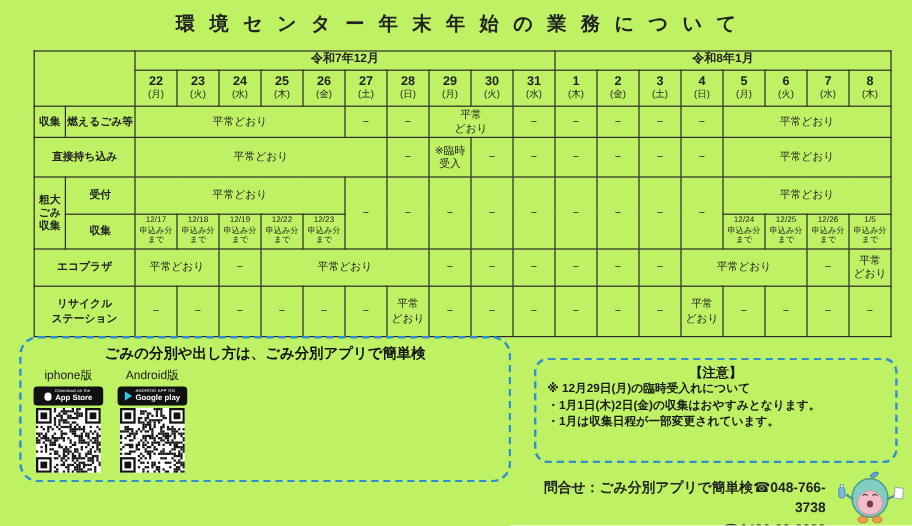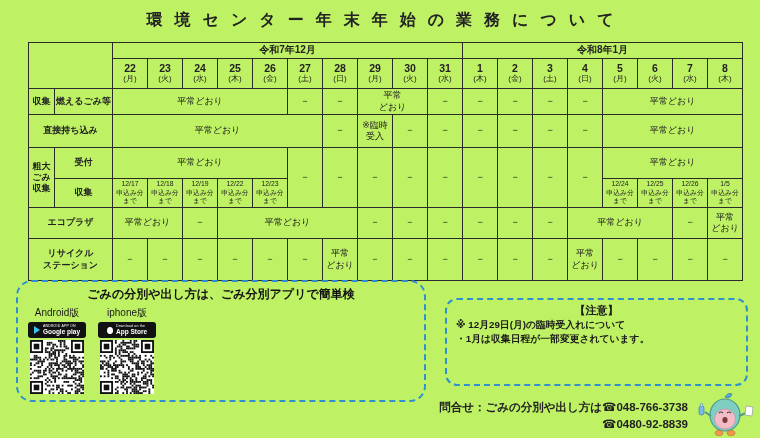--- a/index.html
+++ b/index.html
@@ -240,332 +240,20 @@
           <td class="dat">−</td>
           <td class="dat">−</td>
         </tr>
       </tbody>
   </table>
 
   <div class="app-box">
     <div class="app-box-title">ごみの分別や出し方は、ごみ分別アプリで簡単検</div>
     <div class="app-box-inner">
       <div class="apps">
-        <div class="app-col">
-          <div class="app-col-label">Android版</div>
-          <div class="store-badge">
-            <span class="play-tri"></span>
-            <span class="badge-txt">
-              <div class="badge-l1">ANDROID APP ON</div>
-              <div class="badge-l2">Google play</div>
-            </span>
-          </div>
-          <svg class="qr" id="qr-android" viewBox="0 0 29 29">
-              <rect x="0" y="0" width="29" height="29" fill="#fff"></rect>
-              <rect x="15" y="0" width="1" height="1" fill="#111"></rect>
-              <rect x="16" y="0" width="1" height="1" fill="#111"></rect>
-              <rect x="17" y="0" width="1" height="1" fill="#111"></rect>
-              <rect x="18" y="0" width="1" height="1" fill="#111"></rect>
-              <rect x="9" y="1" width="1" height="1" fill="#111"></rect>
-              <rect x="10" y="1" width="1" height="1" fill="#111"></rect>
-              <rect x="11" y="1" width="1" height="1" fill="#111"></rect>
-              <rect x="16" y="1" width="1" height="1" fill="#111"></rect>
-              <rect x="18" y="1" width="1" height="1" fill="#111"></rect>
-              <rect x="9" y="2" width="1" height="1" fill="#111"></rect>
-              <rect x="10" y="2" width="1" height="1" fill="#111"></rect>
-              <rect x="12" y="2" width="1" height="1" fill="#111"></rect>
-              <rect x="13" y="2" width="1" height="1" fill="#111"></rect>
-              <rect x="16" y="2" width="1" height="1" fill="#111"></rect>
-              <rect x="18" y="2" width="1" height="1" fill="#111"></rect>
-              <rect x="12" y="3" width="1" height="1" fill="#111"></rect>
-              <rect x="14" y="3" width="1" height="1" fill="#111"></rect>
-              <rect x="16" y="3" width="1" height="1" fill="#111"></rect>
-              <rect x="18" y="3" width="1" height="1" fill="#111"></rect>
-              <rect x="19" y="3" width="1" height="1" fill="#111"></rect>
-              <rect x="8" y="4" width="1" height="1" fill="#111"></rect>
-              <rect x="9" y="4" width="1" height="1" fill="#111"></rect>
-              <rect x="11" y="4" width="1" height="1" fill="#111"></rect>
-              <rect x="12" y="4" width="1" height="1" fill="#111"></rect>
-              <rect x="19" y="4" width="1" height="1" fill="#111"></rect>
-              <rect x="20" y="4" width="1" height="1" fill="#111"></rect>
-              <rect x="8" y="5" width="1" height="1" fill="#111"></rect>
-              <rect x="11" y="5" width="1" height="1" fill="#111"></rect>
-              <rect x="13" y="5" width="1" height="1" fill="#111"></rect>
-              <rect x="14" y="5" width="1" height="1" fill="#111"></rect>
-              <rect x="15" y="5" width="1" height="1" fill="#111"></rect>
-              <rect x="16" y="5" width="1" height="1" fill="#111"></rect>
-              <rect x="17" y="5" width="1" height="1" fill="#111"></rect>
-              <rect x="18" y="5" width="1" height="1" fill="#111"></rect>
-              <rect x="8" y="6" width="1" height="1" fill="#111"></rect>
-              <rect x="9" y="6" width="1" height="1" fill="#111"></rect>
-              <rect x="10" y="6" width="1" height="1" fill="#111"></rect>
-              <rect x="12" y="6" width="1" height="1" fill="#111"></rect>
-              <rect x="13" y="6" width="1" height="1" fill="#111"></rect>
-              <rect x="15" y="6" width="1" height="1" fill="#111"></rect>
-              <rect x="17" y="6" width="1" height="1" fill="#111"></rect>
-              <rect x="10" y="7" width="1" height="1" fill="#111"></rect>
-              <rect x="11" y="7" width="1" height="1" fill="#111"></rect>
-              <rect x="12" y="7" width="1" height="1" fill="#111"></rect>
-              <rect x="13" y="7" width="1" height="1" fill="#111"></rect>
-              <rect x="15" y="7" width="1" height="1" fill="#111"></rect>
-              <rect x="19" y="7" width="1" height="1" fill="#111"></rect>
-              <rect x="2" y="8" width="1" height="1" fill="#111"></rect>
-              <rect x="3" y="8" width="1" height="1" fill="#111"></rect>
-              <rect x="10" y="8" width="1" height="1" fill="#111"></rect>
-              <rect x="11" y="8" width="1" height="1" fill="#111"></rect>
-              <rect x="13" y="8" width="1" height="1" fill="#111"></rect>
-              <rect x="15" y="8" width="1" height="1" fill="#111"></rect>
-              <rect x="18" y="8" width="1" height="1" fill="#111"></rect>
-              <rect x="19" y="8" width="1" height="1" fill="#111"></rect>
-              <rect x="21" y="8" width="1" height="1" fill="#111"></rect>
-              <rect x="23" y="8" width="1" height="1" fill="#111"></rect>
-              <rect x="2" y="9" width="1" height="1" fill="#111"></rect>
-              <rect x="3" y="9" width="1" height="1" fill="#111"></rect>
-              <rect x="4" y="9" width="1" height="1" fill="#111"></rect>
-              <rect x="5" y="9" width="1" height="1" fill="#111"></rect>
-              <rect x="8" y="9" width="1" height="1" fill="#111"></rect>
-              <rect x="10" y="9" width="1" height="1" fill="#111"></rect>
-              <rect x="13" y="9" width="1" height="1" fill="#111"></rect>
-              <rect x="14" y="9" width="1" height="1" fill="#111"></rect>
-              <rect x="18" y="9" width="1" height="1" fill="#111"></rect>
-              <rect x="21" y="9" width="1" height="1" fill="#111"></rect>
-              <rect x="22" y="9" width="1" height="1" fill="#111"></rect>
-              <rect x="23" y="9" width="1" height="1" fill="#111"></rect>
-              <rect x="24" y="9" width="1" height="1" fill="#111"></rect>
-              <rect x="26" y="9" width="1" height="1" fill="#111"></rect>
-              <rect x="28" y="9" width="1" height="1" fill="#111"></rect>
-              <rect x="0" y="10" width="1" height="1" fill="#111"></rect>
-              <rect x="1" y="10" width="1" height="1" fill="#111"></rect>
-              <rect x="2" y="10" width="1" height="1" fill="#111"></rect>
-              <rect x="3" y="10" width="1" height="1" fill="#111"></rect>
-              <rect x="5" y="10" width="1" height="1" fill="#111"></rect>
-              <rect x="7" y="10" width="1" height="1" fill="#111"></rect>
-              <rect x="9" y="10" width="1" height="1" fill="#111"></rect>
-              <rect x="11" y="10" width="1" height="1" fill="#111"></rect>
-              <rect x="12" y="10" width="1" height="1" fill="#111"></rect>
-              <rect x="14" y="10" width="1" height="1" fill="#111"></rect>
-              <rect x="18" y="10" width="1" height="1" fill="#111"></rect>
-              <rect x="19" y="10" width="1" height="1" fill="#111"></rect>
-              <rect x="23" y="10" width="1" height="1" fill="#111"></rect>
-              <rect x="24" y="10" width="1" height="1" fill="#111"></rect>
-              <rect x="25" y="10" width="1" height="1" fill="#111"></rect>
-              <rect x="4" y="11" width="1" height="1" fill="#111"></rect>
-              <rect x="5" y="11" width="1" height="1" fill="#111"></rect>
-              <rect x="6" y="11" width="1" height="1" fill="#111"></rect>
-              <rect x="7" y="11" width="1" height="1" fill="#111"></rect>
-              <rect x="14" y="11" width="1" height="1" fill="#111"></rect>
-              <rect x="17" y="11" width="1" height="1" fill="#111"></rect>
-              <rect x="18" y="11" width="1" height="1" fill="#111"></rect>
-              <rect x="19" y="11" width="1" height="1" fill="#111"></rect>
-              <rect x="20" y="11" width="1" height="1" fill="#111"></rect>
-              <rect x="21" y="11" width="1" height="1" fill="#111"></rect>
-              <rect x="23" y="11" width="1" height="1" fill="#111"></rect>
-              <rect x="24" y="11" width="1" height="1" fill="#111"></rect>
-              <rect x="26" y="11" width="1" height="1" fill="#111"></rect>
-              <rect x="27" y="11" width="1" height="1" fill="#111"></rect>
-              <rect x="28" y="11" width="1" height="1" fill="#111"></rect>
-              <rect x="0" y="12" width="1" height="1" fill="#111"></rect>
-              <rect x="3" y="12" width="1" height="1" fill="#111"></rect>
-              <rect x="4" y="12" width="1" height="1" fill="#111"></rect>
-              <rect x="6" y="12" width="1" height="1" fill="#111"></rect>
-              <rect x="10" y="12" width="1" height="1" fill="#111"></rect>
-              <rect x="11" y="12" width="1" height="1" fill="#111"></rect>
-              <rect x="12" y="12" width="1" height="1" fill="#111"></rect>
-              <rect x="13" y="12" width="1" height="1" fill="#111"></rect>
-              <rect x="14" y="12" width="1" height="1" fill="#111"></rect>
-              <rect x="16" y="12" width="1" height="1" fill="#111"></rect>
-              <rect x="19" y="12" width="1" height="1" fill="#111"></rect>
-              <rect x="20" y="12" width="1" height="1" fill="#111"></rect>
-              <rect x="21" y="12" width="1" height="1" fill="#111"></rect>
-              <rect x="22" y="12" width="1" height="1" fill="#111"></rect>
-              <rect x="24" y="12" width="1" height="1" fill="#111"></rect>
-              <rect x="27" y="12" width="1" height="1" fill="#111"></rect>
-              <rect x="0" y="13" width="1" height="1" fill="#111"></rect>
-              <rect x="2" y="13" width="1" height="1" fill="#111"></rect>
-              <rect x="6" y="13" width="1" height="1" fill="#111"></rect>
-              <rect x="10" y="13" width="1" height="1" fill="#111"></rect>
-              <rect x="11" y="13" width="1" height="1" fill="#111"></rect>
-              <rect x="13" y="13" width="1" height="1" fill="#111"></rect>
-              <rect x="14" y="13" width="1" height="1" fill="#111"></rect>
-              <rect x="15" y="13" width="1" height="1" fill="#111"></rect>
-              <rect x="17" y="13" width="1" height="1" fill="#111"></rect>
-              <rect x="18" y="13" width="1" height="1" fill="#111"></rect>
-              <rect x="20" y="13" width="1" height="1" fill="#111"></rect>
-              <rect x="21" y="13" width="1" height="1" fill="#111"></rect>
-              <rect x="24" y="13" width="1" height="1" fill="#111"></rect>
-              <rect x="28" y="13" width="1" height="1" fill="#111"></rect>
-              <rect x="4" y="14" width="1" height="1" fill="#111"></rect>
-              <rect x="5" y="14" width="1" height="1" fill="#111"></rect>
-              <rect x="9" y="14" width="1" height="1" fill="#111"></rect>
-              <rect x="11" y="14" width="1" height="1" fill="#111"></rect>
-              <rect x="15" y="14" width="1" height="1" fill="#111"></rect>
-              <rect x="18" y="14" width="1" height="1" fill="#111"></rect>
-              <rect x="19" y="14" width="1" height="1" fill="#111"></rect>
-              <rect x="21" y="14" width="1" height="1" fill="#111"></rect>
-              <rect x="23" y="14" width="1" height="1" fill="#111"></rect>
-              <rect x="28" y="14" width="1" height="1" fill="#111"></rect>
-              <rect x="0" y="15" width="1" height="1" fill="#111"></rect>
-              <rect x="8" y="15" width="1" height="1" fill="#111"></rect>
-              <rect x="10" y="15" width="1" height="1" fill="#111"></rect>
-              <rect x="12" y="15" width="1" height="1" fill="#111"></rect>
-              <rect x="14" y="15" width="1" height="1" fill="#111"></rect>
-              <rect x="15" y="15" width="1" height="1" fill="#111"></rect>
-              <rect x="16" y="15" width="1" height="1" fill="#111"></rect>
-              <rect x="17" y="15" width="1" height="1" fill="#111"></rect>
-              <rect x="20" y="15" width="1" height="1" fill="#111"></rect>
-              <rect x="21" y="15" width="1" height="1" fill="#111"></rect>
-              <rect x="22" y="15" width="1" height="1" fill="#111"></rect>
-              <rect x="23" y="15" width="1" height="1" fill="#111"></rect>
-              <rect x="24" y="15" width="1" height="1" fill="#111"></rect>
-              <rect x="25" y="15" width="1" height="1" fill="#111"></rect>
-              <rect x="26" y="15" width="1" height="1" fill="#111"></rect>
-              <rect x="27" y="15" width="1" height="1" fill="#111"></rect>
-              <rect x="2" y="16" width="1" height="1" fill="#111"></rect>
-              <rect x="3" y="16" width="1" height="1" fill="#111"></rect>
-              <rect x="4" y="16" width="1" height="1" fill="#111"></rect>
-              <rect x="5" y="16" width="1" height="1" fill="#111"></rect>
-              <rect x="7" y="16" width="1" height="1" fill="#111"></rect>
-              <rect x="8" y="16" width="1" height="1" fill="#111"></rect>
-              <rect x="10" y="16" width="1" height="1" fill="#111"></rect>
-              <rect x="11" y="16" width="1" height="1" fill="#111"></rect>
-              <rect x="14" y="16" width="1" height="1" fill="#111"></rect>
-              <rect x="17" y="16" width="1" height="1" fill="#111"></rect>
-              <rect x="19" y="16" width="1" height="1" fill="#111"></rect>
-              <rect x="22" y="16" width="1" height="1" fill="#111"></rect>
-              <rect x="24" y="16" width="1" height="1" fill="#111"></rect>
-              <rect x="25" y="16" width="1" height="1" fill="#111"></rect>
-              <rect x="28" y="16" width="1" height="1" fill="#111"></rect>
-              <rect x="1" y="17" width="1" height="1" fill="#111"></rect>
-              <rect x="4" y="17" width="1" height="1" fill="#111"></rect>
-              <rect x="5" y="17" width="1" height="1" fill="#111"></rect>
-              <rect x="7" y="17" width="1" height="1" fill="#111"></rect>
-              <rect x="10" y="17" width="1" height="1" fill="#111"></rect>
-              <rect x="12" y="17" width="1" height="1" fill="#111"></rect>
-              <rect x="13" y="17" width="1" height="1" fill="#111"></rect>
-              <rect x="15" y="17" width="1" height="1" fill="#111"></rect>
-              <rect x="24" y="17" width="1" height="1" fill="#111"></rect>
-              <rect x="25" y="17" width="1" height="1" fill="#111"></rect>
-              <rect x="26" y="17" width="1" height="1" fill="#111"></rect>
-              <rect x="27" y="17" width="1" height="1" fill="#111"></rect>
-              <rect x="28" y="17" width="1" height="1" fill="#111"></rect>
-              <rect x="0" y="18" width="1" height="1" fill="#111"></rect>
-              <rect x="7" y="18" width="1" height="1" fill="#111"></rect>
-              <rect x="8" y="18" width="1" height="1" fill="#111"></rect>
-              <rect x="11" y="18" width="1" height="1" fill="#111"></rect>
-              <rect x="15" y="18" width="1" height="1" fill="#111"></rect>
-              <rect x="16" y="18" width="1" height="1" fill="#111"></rect>
-              <rect x="19" y="18" width="1" height="1" fill="#111"></rect>
-              <rect x="23" y="18" width="1" height="1" fill="#111"></rect>
-              <rect x="24" y="18" width="1" height="1" fill="#111"></rect>
-              <rect x="27" y="18" width="1" height="1" fill="#111"></rect>
-              <rect x="28" y="18" width="1" height="1" fill="#111"></rect>
-              <rect x="4" y="19" width="1" height="1" fill="#111"></rect>
-              <rect x="5" y="19" width="1" height="1" fill="#111"></rect>
-              <rect x="6" y="19" width="1" height="1" fill="#111"></rect>
-              <rect x="11" y="19" width="1" height="1" fill="#111"></rect>
-              <rect x="12" y="19" width="1" height="1" fill="#111"></rect>
-              <rect x="13" y="19" width="1" height="1" fill="#111"></rect>
-              <rect x="14" y="19" width="1" height="1" fill="#111"></rect>
-              <rect x="18" y="19" width="1" height="1" fill="#111"></rect>
-              <rect x="19" y="19" width="1" height="1" fill="#111"></rect>
-              <rect x="22" y="19" width="1" height="1" fill="#111"></rect>
-              <rect x="26" y="19" width="1" height="1" fill="#111"></rect>
-              <rect x="28" y="19" width="1" height="1" fill="#111"></rect>
-              <rect x="0" y="20" width="1" height="1" fill="#111"></rect>
-              <rect x="2" y="20" width="1" height="1" fill="#111"></rect>
-              <rect x="3" y="20" width="1" height="1" fill="#111"></rect>
-              <rect x="4" y="20" width="1" height="1" fill="#111"></rect>
-              <rect x="9" y="20" width="1" height="1" fill="#111"></rect>
-              <rect x="12" y="20" width="1" height="1" fill="#111"></rect>
-              <rect x="13" y="20" width="1" height="1" fill="#111"></rect>
-              <rect x="15" y="20" width="1" height="1" fill="#111"></rect>
-              <rect x="17" y="20" width="1" height="1" fill="#111"></rect>
-              <rect x="18" y="20" width="1" height="1" fill="#111"></rect>
-              <rect x="19" y="20" width="1" height="1" fill="#111"></rect>
-              <rect x="20" y="20" width="1" height="1" fill="#111"></rect>
-              <rect x="21" y="20" width="1" height="1" fill="#111"></rect>
-              <rect x="22" y="20" width="1" height="1" fill="#111"></rect>
-              <rect x="23" y="20" width="1" height="1" fill="#111"></rect>
-              <rect x="24" y="20" width="1" height="1" fill="#111"></rect>
-              <rect x="26" y="20" width="1" height="1" fill="#111"></rect>
-              <rect x="27" y="20" width="1" height="1" fill="#111"></rect>
-              <rect x="8" y="21" width="1" height="1" fill="#111"></rect>
-              <rect x="10" y="21" width="1" height="1" fill="#111"></rect>
-              <rect x="13" y="21" width="1" height="1" fill="#111"></rect>
-              <rect x="24" y="21" width="1" height="1" fill="#111"></rect>
-              <rect x="25" y="21" width="1" height="1" fill="#111"></rect>
-              <rect x="26" y="21" width="1" height="1" fill="#111"></rect>
-              <rect x="27" y="21" width="1" height="1" fill="#111"></rect>
-              <rect x="9" y="22" width="1" height="1" fill="#111"></rect>
-              <rect x="11" y="22" width="1" height="1" fill="#111"></rect>
-              <rect x="13" y="22" width="1" height="1" fill="#111"></rect>
-              <rect x="18" y="22" width="1" height="1" fill="#111"></rect>
-              <rect x="19" y="22" width="1" height="1" fill="#111"></rect>
-              <rect x="20" y="22" width="1" height="1" fill="#111"></rect>
-              <rect x="23" y="22" width="1" height="1" fill="#111"></rect>
-              <rect x="27" y="22" width="1" height="1" fill="#111"></rect>
-              <rect x="8" y="23" width="1" height="1" fill="#111"></rect>
-              <rect x="24" y="23" width="1" height="1" fill="#111"></rect>
-              <rect x="26" y="23" width="1" height="1" fill="#111"></rect>
-              <rect x="9" y="24" width="1" height="1" fill="#111"></rect>
-              <rect x="10" y="24" width="1" height="1" fill="#111"></rect>
-              <rect x="12" y="24" width="1" height="1" fill="#111"></rect>
-              <rect x="14" y="24" width="1" height="1" fill="#111"></rect>
-              <rect x="15" y="24" width="1" height="1" fill="#111"></rect>
-              <rect x="17" y="24" width="1" height="1" fill="#111"></rect>
-              <rect x="20" y="24" width="1" height="1" fill="#111"></rect>
-              <rect x="21" y="24" width="1" height="1" fill="#111"></rect>
-              <rect x="22" y="24" width="1" height="1" fill="#111"></rect>
-              <rect x="25" y="24" width="1" height="1" fill="#111"></rect>
-              <rect x="26" y="24" width="1" height="1" fill="#111"></rect>
-              <rect x="27" y="24" width="1" height="1" fill="#111"></rect>
-              <rect x="28" y="24" width="1" height="1" fill="#111"></rect>
-              <rect x="14" y="25" width="1" height="1" fill="#111"></rect>
-              <rect x="15" y="25" width="1" height="1" fill="#111"></rect>
-              <rect x="24" y="25" width="1" height="1" fill="#111"></rect>
-              <rect x="27" y="25" width="1" height="1" fill="#111"></rect>
-              <rect x="28" y="25" width="1" height="1" fill="#111"></rect>
-              <rect x="8" y="26" width="1" height="1" fill="#111"></rect>
-              <rect x="11" y="26" width="1" height="1" fill="#111"></rect>
-              <rect x="12" y="26" width="1" height="1" fill="#111"></rect>
-              <rect x="14" y="26" width="1" height="1" fill="#111"></rect>
-              <rect x="16" y="26" width="1" height="1" fill="#111"></rect>
-              <rect x="17" y="26" width="1" height="1" fill="#111"></rect>
-              <rect x="22" y="26" width="1" height="1" fill="#111"></rect>
-              <rect x="25" y="26" width="1" height="1" fill="#111"></rect>
-              <rect x="26" y="26" width="1" height="1" fill="#111"></rect>
-              <rect x="28" y="26" width="1" height="1" fill="#111"></rect>
-              <rect x="10" y="27" width="1" height="1" fill="#111"></rect>
-              <rect x="16" y="27" width="1" height="1" fill="#111"></rect>
-              <rect x="17" y="27" width="1" height="1" fill="#111"></rect>
-              <rect x="19" y="27" width="1" height="1" fill="#111"></rect>
-              <rect x="24" y="27" width="1" height="1" fill="#111"></rect>
-              <rect x="25" y="27" width="1" height="1" fill="#111"></rect>
-              <rect x="26" y="27" width="1" height="1" fill="#111"></rect>
-              <rect x="10" y="28" width="1" height="1" fill="#111"></rect>
-              <rect x="12" y="28" width="1" height="1" fill="#111"></rect>
-              <rect x="15" y="28" width="1" height="1" fill="#111"></rect>
-              <rect x="17" y="28" width="1" height="1" fill="#111"></rect>
-              <rect x="20" y="28" width="1" height="1" fill="#111"></rect>
-              <rect x="21" y="28" width="1" height="1" fill="#111"></rect>
-              <rect x="24" y="28" width="1" height="1" fill="#111"></rect>
-              <rect x="25" y="28" width="1" height="1" fill="#111"></rect>
-              <rect x="27" y="28" width="1" height="1" fill="#111"></rect>
-              <rect x="28" y="28" width="1" height="1" fill="#111"></rect>
-              <rect x="0" y="0" width="7" height="7" fill="#111"></rect>
-              <rect x="1" y="1" width="5" height="5" fill="#fff"></rect>
-              <rect x="2" y="2" width="3" height="3" fill="#111"></rect>
-              <rect x="22" y="0" width="7" height="7" fill="#111"></rect>
-              <rect x="23" y="1" width="5" height="5" fill="#fff"></rect>
-              <rect x="24" y="2" width="3" height="3" fill="#111"></rect>
-              <rect x="0" y="22" width="7" height="7" fill="#111"></rect>
-              <rect x="1" y="23" width="5" height="5" fill="#fff"></rect>
-              <rect x="2" y="24" width="3" height="3" fill="#111"></rect>
-            </svg>
-        </div>
         <div class="app-col">
           <div class="app-col-label">iphone版</div>
           <div class="store-badge">
             <span class="apple-dot"></span>
             <span class="badge-txt">
               <div class="badge-l1">Download on the</div>
               <div class="badge-l2">App Store</div>
             </span>
           </div>
           <svg class="qr" id="qr-iphone" viewBox="0 0 29 29">
@@ -876,32 +564,345 @@
               <rect x="1" y="1" width="5" height="5" fill="#fff"></rect>
               <rect x="2" y="2" width="3" height="3" fill="#111"></rect>
               <rect x="22" y="0" width="7" height="7" fill="#111"></rect>
               <rect x="23" y="1" width="5" height="5" fill="#fff"></rect>
               <rect x="24" y="2" width="3" height="3" fill="#111"></rect>
               <rect x="0" y="22" width="7" height="7" fill="#111"></rect>
               <rect x="1" y="23" width="5" height="5" fill="#fff"></rect>
               <rect x="2" y="24" width="3" height="3" fill="#111"></rect>
             </svg>
         </div>
+        <div class="app-col">
+          <div class="app-col-label">Android版</div>
+          <div class="store-badge">
+            <span class="play-tri"></span>
+            <span class="badge-txt">
+              <div class="badge-l1">ANDROID APP ON</div>
+              <div class="badge-l2">Google play</div>
+            </span>
+          </div>
+          <svg class="qr" id="qr-android" viewBox="0 0 29 29">
+              <rect x="0" y="0" width="29" height="29" fill="#fff"></rect>
+              <rect x="15" y="0" width="1" height="1" fill="#111"></rect>
+              <rect x="16" y="0" width="1" height="1" fill="#111"></rect>
+              <rect x="17" y="0" width="1" height="1" fill="#111"></rect>
+              <rect x="18" y="0" width="1" height="1" fill="#111"></rect>
+              <rect x="9" y="1" width="1" height="1" fill="#111"></rect>
+              <rect x="10" y="1" width="1" height="1" fill="#111"></rect>
+              <rect x="11" y="1" width="1" height="1" fill="#111"></rect>
+              <rect x="16" y="1" width="1" height="1" fill="#111"></rect>
+              <rect x="18" y="1" width="1" height="1" fill="#111"></rect>
+              <rect x="9" y="2" width="1" height="1" fill="#111"></rect>
+              <rect x="10" y="2" width="1" height="1" fill="#111"></rect>
+              <rect x="12" y="2" width="1" height="1" fill="#111"></rect>
+              <rect x="13" y="2" width="1" height="1" fill="#111"></rect>
+              <rect x="16" y="2" width="1" height="1" fill="#111"></rect>
+              <rect x="18" y="2" width="1" height="1" fill="#111"></rect>
+              <rect x="12" y="3" width="1" height="1" fill="#111"></rect>
+              <rect x="14" y="3" width="1" height="1" fill="#111"></rect>
+              <rect x="16" y="3" width="1" height="1" fill="#111"></rect>
+              <rect x="18" y="3" width="1" height="1" fill="#111"></rect>
+              <rect x="19" y="3" width="1" height="1" fill="#111"></rect>
+              <rect x="8" y="4" width="1" height="1" fill="#111"></rect>
+              <rect x="9" y="4" width="1" height="1" fill="#111"></rect>
+              <rect x="11" y="4" width="1" height="1" fill="#111"></rect>
+              <rect x="12" y="4" width="1" height="1" fill="#111"></rect>
+              <rect x="19" y="4" width="1" height="1" fill="#111"></rect>
+              <rect x="20" y="4" width="1" height="1" fill="#111"></rect>
+              <rect x="8" y="5" width="1" height="1" fill="#111"></rect>
+              <rect x="11" y="5" width="1" height="1" fill="#111"></rect>
+              <rect x="13" y="5" width="1" height="1" fill="#111"></rect>
+              <rect x="14" y="5" width="1" height="1" fill="#111"></rect>
+              <rect x="15" y="5" width="1" height="1" fill="#111"></rect>
+              <rect x="16" y="5" width="1" height="1" fill="#111"></rect>
+              <rect x="17" y="5" width="1" height="1" fill="#111"></rect>
+              <rect x="18" y="5" width="1" height="1" fill="#111"></rect>
+              <rect x="8" y="6" width="1" height="1" fill="#111"></rect>
+              <rect x="9" y="6" width="1" height="1" fill="#111"></rect>
+              <rect x="10" y="6" width="1" height="1" fill="#111"></rect>
+              <rect x="12" y="6" width="1" height="1" fill="#111"></rect>
+              <rect x="13" y="6" width="1" height="1" fill="#111"></rect>
+              <rect x="15" y="6" width="1" height="1" fill="#111"></rect>
+              <rect x="17" y="6" width="1" height="1" fill="#111"></rect>
+              <rect x="10" y="7" width="1" height="1" fill="#111"></rect>
+              <rect x="11" y="7" width="1" height="1" fill="#111"></rect>
+              <rect x="12" y="7" width="1" height="1" fill="#111"></rect>
+              <rect x="13" y="7" width="1" height="1" fill="#111"></rect>
+              <rect x="15" y="7" width="1" height="1" fill="#111"></rect>
+              <rect x="19" y="7" width="1" height="1" fill="#111"></rect>
+              <rect x="2" y="8" width="1" height="1" fill="#111"></rect>
+              <rect x="3" y="8" width="1" height="1" fill="#111"></rect>
+              <rect x="10" y="8" width="1" height="1" fill="#111"></rect>
+              <rect x="11" y="8" width="1" height="1" fill="#111"></rect>
+              <rect x="13" y="8" width="1" height="1" fill="#111"></rect>
+              <rect x="15" y="8" width="1" height="1" fill="#111"></rect>
+              <rect x="18" y="8" width="1" height="1" fill="#111"></rect>
+              <rect x="19" y="8" width="1" height="1" fill="#111"></rect>
+              <rect x="21" y="8" width="1" height="1" fill="#111"></rect>
+              <rect x="23" y="8" width="1" height="1" fill="#111"></rect>
+              <rect x="2" y="9" width="1" height="1" fill="#111"></rect>
+              <rect x="3" y="9" width="1" height="1" fill="#111"></rect>
+              <rect x="4" y="9" width="1" height="1" fill="#111"></rect>
+              <rect x="5" y="9" width="1" height="1" fill="#111"></rect>
+              <rect x="8" y="9" width="1" height="1" fill="#111"></rect>
+              <rect x="10" y="9" width="1" height="1" fill="#111"></rect>
+              <rect x="13" y="9" width="1" height="1" fill="#111"></rect>
+              <rect x="14" y="9" width="1" height="1" fill="#111"></rect>
+              <rect x="18" y="9" width="1" height="1" fill="#111"></rect>
+              <rect x="21" y="9" width="1" height="1" fill="#111"></rect>
+              <rect x="22" y="9" width="1" height="1" fill="#111"></rect>
+              <rect x="23" y="9" width="1" height="1" fill="#111"></rect>
+              <rect x="24" y="9" width="1" height="1" fill="#111"></rect>
+              <rect x="26" y="9" width="1" height="1" fill="#111"></rect>
+              <rect x="28" y="9" width="1" height="1" fill="#111"></rect>
+              <rect x="0" y="10" width="1" height="1" fill="#111"></rect>
+              <rect x="1" y="10" width="1" height="1" fill="#111"></rect>
+              <rect x="2" y="10" width="1" height="1" fill="#111"></rect>
+              <rect x="3" y="10" width="1" height="1" fill="#111"></rect>
+              <rect x="5" y="10" width="1" height="1" fill="#111"></rect>
+              <rect x="7" y="10" width="1" height="1" fill="#111"></rect>
+              <rect x="9" y="10" width="1" height="1" fill="#111"></rect>
+              <rect x="11" y="10" width="1" height="1" fill="#111"></rect>
+              <rect x="12" y="10" width="1" height="1" fill="#111"></rect>
+              <rect x="14" y="10" width="1" height="1" fill="#111"></rect>
+              <rect x="18" y="10" width="1" height="1" fill="#111"></rect>
+              <rect x="19" y="10" width="1" height="1" fill="#111"></rect>
+              <rect x="23" y="10" width="1" height="1" fill="#111"></rect>
+              <rect x="24" y="10" width="1" height="1" fill="#111"></rect>
+              <rect x="25" y="10" width="1" height="1" fill="#111"></rect>
+              <rect x="4" y="11" width="1" height="1" fill="#111"></rect>
+              <rect x="5" y="11" width="1" height="1" fill="#111"></rect>
+              <rect x="6" y="11" width="1" height="1" fill="#111"></rect>
+              <rect x="7" y="11" width="1" height="1" fill="#111"></rect>
+              <rect x="14" y="11" width="1" height="1" fill="#111"></rect>
+              <rect x="17" y="11" width="1" height="1" fill="#111"></rect>
+              <rect x="18" y="11" width="1" height="1" fill="#111"></rect>
+              <rect x="19" y="11" width="1" height="1" fill="#111"></rect>
+              <rect x="20" y="11" width="1" height="1" fill="#111"></rect>
+              <rect x="21" y="11" width="1" height="1" fill="#111"></rect>
+              <rect x="23" y="11" width="1" height="1" fill="#111"></rect>
+              <rect x="24" y="11" width="1" height="1" fill="#111"></rect>
+              <rect x="26" y="11" width="1" height="1" fill="#111"></rect>
+              <rect x="27" y="11" width="1" height="1" fill="#111"></rect>
+              <rect x="28" y="11" width="1" height="1" fill="#111"></rect>
+              <rect x="0" y="12" width="1" height="1" fill="#111"></rect>
+              <rect x="3" y="12" width="1" height="1" fill="#111"></rect>
+              <rect x="4" y="12" width="1" height="1" fill="#111"></rect>
+              <rect x="6" y="12" width="1" height="1" fill="#111"></rect>
+              <rect x="10" y="12" width="1" height="1" fill="#111"></rect>
+              <rect x="11" y="12" width="1" height="1" fill="#111"></rect>
+              <rect x="12" y="12" width="1" height="1" fill="#111"></rect>
+              <rect x="13" y="12" width="1" height="1" fill="#111"></rect>
+              <rect x="14" y="12" width="1" height="1" fill="#111"></rect>
+              <rect x="16" y="12" width="1" height="1" fill="#111"></rect>
+              <rect x="19" y="12" width="1" height="1" fill="#111"></rect>
+              <rect x="20" y="12" width="1" height="1" fill="#111"></rect>
+              <rect x="21" y="12" width="1" height="1" fill="#111"></rect>
+              <rect x="22" y="12" width="1" height="1" fill="#111"></rect>
+              <rect x="24" y="12" width="1" height="1" fill="#111"></rect>
+              <rect x="27" y="12" width="1" height="1" fill="#111"></rect>
+              <rect x="0" y="13" width="1" height="1" fill="#111"></rect>
+              <rect x="2" y="13" width="1" height="1" fill="#111"></rect>
+              <rect x="6" y="13" width="1" height="1" fill="#111"></rect>
+              <rect x="10" y="13" width="1" height="1" fill="#111"></rect>
+              <rect x="11" y="13" width="1" height="1" fill="#111"></rect>
+              <rect x="13" y="13" width="1" height="1" fill="#111"></rect>
+              <rect x="14" y="13" width="1" height="1" fill="#111"></rect>
+              <rect x="15" y="13" width="1" height="1" fill="#111"></rect>
+              <rect x="17" y="13" width="1" height="1" fill="#111"></rect>
+              <rect x="18" y="13" width="1" height="1" fill="#111"></rect>
+              <rect x="20" y="13" width="1" height="1" fill="#111"></rect>
+              <rect x="21" y="13" width="1" height="1" fill="#111"></rect>
+              <rect x="24" y="13" width="1" height="1" fill="#111"></rect>
+              <rect x="28" y="13" width="1" height="1" fill="#111"></rect>
+              <rect x="4" y="14" width="1" height="1" fill="#111"></rect>
+              <rect x="5" y="14" width="1" height="1" fill="#111"></rect>
+              <rect x="9" y="14" width="1" height="1" fill="#111"></rect>
+              <rect x="11" y="14" width="1" height="1" fill="#111"></rect>
+              <rect x="15" y="14" width="1" height="1" fill="#111"></rect>
+              <rect x="18" y="14" width="1" height="1" fill="#111"></rect>
+              <rect x="19" y="14" width="1" height="1" fill="#111"></rect>
+              <rect x="21" y="14" width="1" height="1" fill="#111"></rect>
+              <rect x="23" y="14" width="1" height="1" fill="#111"></rect>
+              <rect x="28" y="14" width="1" height="1" fill="#111"></rect>
+              <rect x="0" y="15" width="1" height="1" fill="#111"></rect>
+              <rect x="8" y="15" width="1" height="1" fill="#111"></rect>
+              <rect x="10" y="15" width="1" height="1" fill="#111"></rect>
+              <rect x="12" y="15" width="1" height="1" fill="#111"></rect>
+              <rect x="14" y="15" width="1" height="1" fill="#111"></rect>
+              <rect x="15" y="15" width="1" height="1" fill="#111"></rect>
+              <rect x="16" y="15" width="1" height="1" fill="#111"></rect>
+              <rect x="17" y="15" width="1" height="1" fill="#111"></rect>
+              <rect x="20" y="15" width="1" height="1" fill="#111"></rect>
+              <rect x="21" y="15" width="1" height="1" fill="#111"></rect>
+              <rect x="22" y="15" width="1" height="1" fill="#111"></rect>
+              <rect x="23" y="15" width="1" height="1" fill="#111"></rect>
+              <rect x="24" y="15" width="1" height="1" fill="#111"></rect>
+              <rect x="25" y="15" width="1" height="1" fill="#111"></rect>
+              <rect x="26" y="15" width="1" height="1" fill="#111"></rect>
+              <rect x="27" y="15" width="1" height="1" fill="#111"></rect>
+              <rect x="2" y="16" width="1" height="1" fill="#111"></rect>
+              <rect x="3" y="16" width="1" height="1" fill="#111"></rect>
+              <rect x="4" y="16" width="1" height="1" fill="#111"></rect>
+              <rect x="5" y="16" width="1" height="1" fill="#111"></rect>
+              <rect x="7" y="16" width="1" height="1" fill="#111"></rect>
+              <rect x="8" y="16" width="1" height="1" fill="#111"></rect>
+              <rect x="10" y="16" width="1" height="1" fill="#111"></rect>
+              <rect x="11" y="16" width="1" height="1" fill="#111"></rect>
+              <rect x="14" y="16" width="1" height="1" fill="#111"></rect>
+              <rect x="17" y="16" width="1" height="1" fill="#111"></rect>
+              <rect x="19" y="16" width="1" height="1" fill="#111"></rect>
+              <rect x="22" y="16" width="1" height="1" fill="#111"></rect>
+              <rect x="24" y="16" width="1" height="1" fill="#111"></rect>
+              <rect x="25" y="16" width="1" height="1" fill="#111"></rect>
+              <rect x="28" y="16" width="1" height="1" fill="#111"></rect>
+              <rect x="1" y="17" width="1" height="1" fill="#111"></rect>
+              <rect x="4" y="17" width="1" height="1" fill="#111"></rect>
+              <rect x="5" y="17" width="1" height="1" fill="#111"></rect>
+              <rect x="7" y="17" width="1" height="1" fill="#111"></rect>
+              <rect x="10" y="17" width="1" height="1" fill="#111"></rect>
+              <rect x="12" y="17" width="1" height="1" fill="#111"></rect>
+              <rect x="13" y="17" width="1" height="1" fill="#111"></rect>
+              <rect x="15" y="17" width="1" height="1" fill="#111"></rect>
+              <rect x="24" y="17" width="1" height="1" fill="#111"></rect>
+              <rect x="25" y="17" width="1" height="1" fill="#111"></rect>
+              <rect x="26" y="17" width="1" height="1" fill="#111"></rect>
+              <rect x="27" y="17" width="1" height="1" fill="#111"></rect>
+              <rect x="28" y="17" width="1" height="1" fill="#111"></rect>
+              <rect x="0" y="18" width="1" height="1" fill="#111"></rect>
+              <rect x="7" y="18" width="1" height="1" fill="#111"></rect>
+              <rect x="8" y="18" width="1" height="1" fill="#111"></rect>
+              <rect x="11" y="18" width="1" height="1" fill="#111"></rect>
+              <rect x="15" y="18" width="1" height="1" fill="#111"></rect>
+              <rect x="16" y="18" width="1" height="1" fill="#111"></rect>
+              <rect x="19" y="18" width="1" height="1" fill="#111"></rect>
+              <rect x="23" y="18" width="1" height="1" fill="#111"></rect>
+              <rect x="24" y="18" width="1" height="1" fill="#111"></rect>
+              <rect x="27" y="18" width="1" height="1" fill="#111"></rect>
+              <rect x="28" y="18" width="1" height="1" fill="#111"></rect>
+              <rect x="4" y="19" width="1" height="1" fill="#111"></rect>
+              <rect x="5" y="19" width="1" height="1" fill="#111"></rect>
+              <rect x="6" y="19" width="1" height="1" fill="#111"></rect>
+              <rect x="11" y="19" width="1" height="1" fill="#111"></rect>
+              <rect x="12" y="19" width="1" height="1" fill="#111"></rect>
+              <rect x="13" y="19" width="1" height="1" fill="#111"></rect>
+              <rect x="14" y="19" width="1" height="1" fill="#111"></rect>
+              <rect x="18" y="19" width="1" height="1" fill="#111"></rect>
+              <rect x="19" y="19" width="1" height="1" fill="#111"></rect>
+              <rect x="22" y="19" width="1" height="1" fill="#111"></rect>
+              <rect x="26" y="19" width="1" height="1" fill="#111"></rect>
+              <rect x="28" y="19" width="1" height="1" fill="#111"></rect>
+              <rect x="0" y="20" width="1" height="1" fill="#111"></rect>
+              <rect x="2" y="20" width="1" height="1" fill="#111"></rect>
+              <rect x="3" y="20" width="1" height="1" fill="#111"></rect>
+              <rect x="4" y="20" width="1" height="1" fill="#111"></rect>
+              <rect x="9" y="20" width="1" height="1" fill="#111"></rect>
+              <rect x="12" y="20" width="1" height="1" fill="#111"></rect>
+              <rect x="13" y="20" width="1" height="1" fill="#111"></rect>
+              <rect x="15" y="20" width="1" height="1" fill="#111"></rect>
+              <rect x="17" y="20" width="1" height="1" fill="#111"></rect>
+              <rect x="18" y="20" width="1" height="1" fill="#111"></rect>
+              <rect x="19" y="20" width="1" height="1" fill="#111"></rect>
+              <rect x="20" y="20" width="1" height="1" fill="#111"></rect>
+              <rect x="21" y="20" width="1" height="1" fill="#111"></rect>
+              <rect x="22" y="20" width="1" height="1" fill="#111"></rect>
+              <rect x="23" y="20" width="1" height="1" fill="#111"></rect>
+              <rect x="24" y="20" width="1" height="1" fill="#111"></rect>
+              <rect x="26" y="20" width="1" height="1" fill="#111"></rect>
+              <rect x="27" y="20" width="1" height="1" fill="#111"></rect>
+              <rect x="8" y="21" width="1" height="1" fill="#111"></rect>
+              <rect x="10" y="21" width="1" height="1" fill="#111"></rect>
+              <rect x="13" y="21" width="1" height="1" fill="#111"></rect>
+              <rect x="24" y="21" width="1" height="1" fill="#111"></rect>
+              <rect x="25" y="21" width="1" height="1" fill="#111"></rect>
+              <rect x="26" y="21" width="1" height="1" fill="#111"></rect>
+              <rect x="27" y="21" width="1" height="1" fill="#111"></rect>
+              <rect x="9" y="22" width="1" height="1" fill="#111"></rect>
+              <rect x="11" y="22" width="1" height="1" fill="#111"></rect>
+              <rect x="13" y="22" width="1" height="1" fill="#111"></rect>
+              <rect x="18" y="22" width="1" height="1" fill="#111"></rect>
+              <rect x="19" y="22" width="1" height="1" fill="#111"></rect>
+              <rect x="20" y="22" width="1" height="1" fill="#111"></rect>
+              <rect x="23" y="22" width="1" height="1" fill="#111"></rect>
+              <rect x="27" y="22" width="1" height="1" fill="#111"></rect>
+              <rect x="8" y="23" width="1" height="1" fill="#111"></rect>
+              <rect x="24" y="23" width="1" height="1" fill="#111"></rect>
+              <rect x="26" y="23" width="1" height="1" fill="#111"></rect>
+              <rect x="9" y="24" width="1" height="1" fill="#111"></rect>
+              <rect x="10" y="24" width="1" height="1" fill="#111"></rect>
+              <rect x="12" y="24" width="1" height="1" fill="#111"></rect>
+              <rect x="14" y="24" width="1" height="1" fill="#111"></rect>
+              <rect x="15" y="24" width="1" height="1" fill="#111"></rect>
+              <rect x="17" y="24" width="1" height="1" fill="#111"></rect>
+              <rect x="20" y="24" width="1" height="1" fill="#111"></rect>
+              <rect x="21" y="24" width="1" height="1" fill="#111"></rect>
+              <rect x="22" y="24" width="1" height="1" fill="#111"></rect>
+              <rect x="25" y="24" width="1" height="1" fill="#111"></rect>
+              <rect x="26" y="24" width="1" height="1" fill="#111"></rect>
+              <rect x="27" y="24" width="1" height="1" fill="#111"></rect>
+              <rect x="28" y="24" width="1" height="1" fill="#111"></rect>
+              <rect x="14" y="25" width="1" height="1" fill="#111"></rect>
+              <rect x="15" y="25" width="1" height="1" fill="#111"></rect>
+              <rect x="24" y="25" width="1" height="1" fill="#111"></rect>
+              <rect x="27" y="25" width="1" height="1" fill="#111"></rect>
+              <rect x="28" y="25" width="1" height="1" fill="#111"></rect>
+              <rect x="8" y="26" width="1" height="1" fill="#111"></rect>
+              <rect x="11" y="26" width="1" height="1" fill="#111"></rect>
+              <rect x="12" y="26" width="1" height="1" fill="#111"></rect>
+              <rect x="14" y="26" width="1" height="1" fill="#111"></rect>
+              <rect x="16" y="26" width="1" height="1" fill="#111"></rect>
+              <rect x="17" y="26" width="1" height="1" fill="#111"></rect>
+              <rect x="22" y="26" width="1" height="1" fill="#111"></rect>
+              <rect x="25" y="26" width="1" height="1" fill="#111"></rect>
+              <rect x="26" y="26" width="1" height="1" fill="#111"></rect>
+              <rect x="28" y="26" width="1" height="1" fill="#111"></rect>
+              <rect x="10" y="27" width="1" height="1" fill="#111"></rect>
+              <rect x="16" y="27" width="1" height="1" fill="#111"></rect>
+              <rect x="17" y="27" width="1" height="1" fill="#111"></rect>
+              <rect x="19" y="27" width="1" height="1" fill="#111"></rect>
+              <rect x="24" y="27" width="1" height="1" fill="#111"></rect>
+              <rect x="25" y="27" width="1" height="1" fill="#111"></rect>
+              <rect x="26" y="27" width="1" height="1" fill="#111"></rect>
+              <rect x="10" y="28" width="1" height="1" fill="#111"></rect>
+              <rect x="12" y="28" width="1" height="1" fill="#111"></rect>
+              <rect x="15" y="28" width="1" height="1" fill="#111"></rect>
+              <rect x="17" y="28" width="1" height="1" fill="#111"></rect>
+              <rect x="20" y="28" width="1" height="1" fill="#111"></rect>
+              <rect x="21" y="28" width="1" height="1" fill="#111"></rect>
+              <rect x="24" y="28" width="1" height="1" fill="#111"></rect>
+              <rect x="25" y="28" width="1" height="1" fill="#111"></rect>
+              <rect x="27" y="28" width="1" height="1" fill="#111"></rect>
+              <rect x="28" y="28" width="1" height="1" fill="#111"></rect>
+              <rect x="0" y="0" width="7" height="7" fill="#111"></rect>
+              <rect x="1" y="1" width="5" height="5" fill="#fff"></rect>
+              <rect x="2" y="2" width="3" height="3" fill="#111"></rect>
+              <rect x="22" y="0" width="7" height="7" fill="#111"></rect>
+              <rect x="23" y="1" width="5" height="5" fill="#fff"></rect>
+              <rect x="24" y="2" width="3" height="3" fill="#111"></rect>
+              <rect x="0" y="22" width="7" height="7" fill="#111"></rect>
+              <rect x="1" y="23" width="5" height="5" fill="#fff"></rect>
+              <rect x="2" y="24" width="3" height="3" fill="#111"></rect>
+            </svg>
+        </div>
       </div>
     </div>
   </div>
 
   <div class="notice-box">
     <div class="notice-title">【注意】</div>
     <div class="notice-line nb">※ 12月29日(月)の臨時受入れについて</div>
+    <div class="notice-line nb">・1月1日(木)2日(金)の収集はおやすみとなります。</div>
     <div class="notice-line nb">・1月は収集日程が一部変更されています。</div>
   </div>
 
   <div class="contact">
-    <div><span>問合せ：ごみの分別や出し方は</span><span>☎</span><span>048-766-3738</span></div>
+    <div><span>問合せ：ごみ分別アプリで簡単検</span><span>☎</span><span>048-766-3738</span></div>
     <div><span>☎</span><span>0480-92-8839</span></div>
   </div>
 
   <svg class="mascot" width="58" height="46" viewBox="0 0 58 46">
 
     <path d="M27 6 q3 -5 7 -3 q-1 4 -5 4 z" fill="#5aa7d8" stroke="#3f7da6" stroke-width="0.8"></path>
 
     <ellipse cx="27" cy="24" rx="15" ry="16" fill="#7ecec2" stroke="#4f988e" stroke-width="1.2"></ellipse>
 
     <ellipse cx="27" cy="28" rx="10.5" ry="10" fill="#f3bcc6" stroke="#d392a2" stroke-width="0.8"></ellipse>

